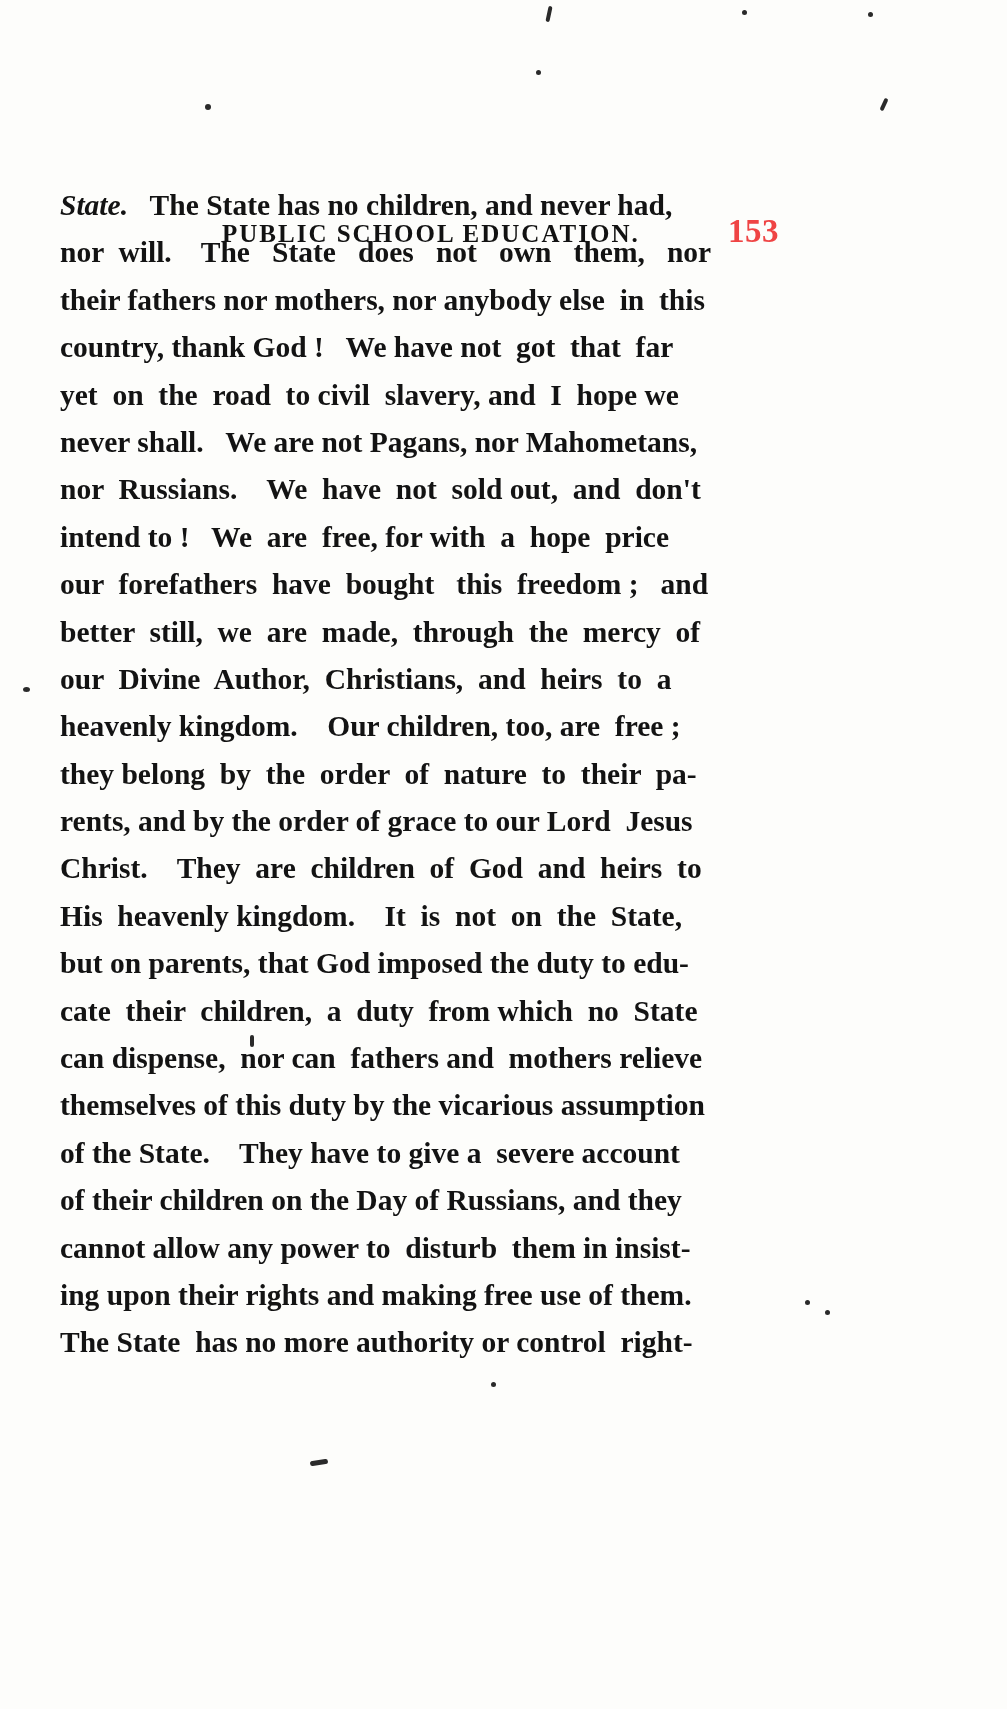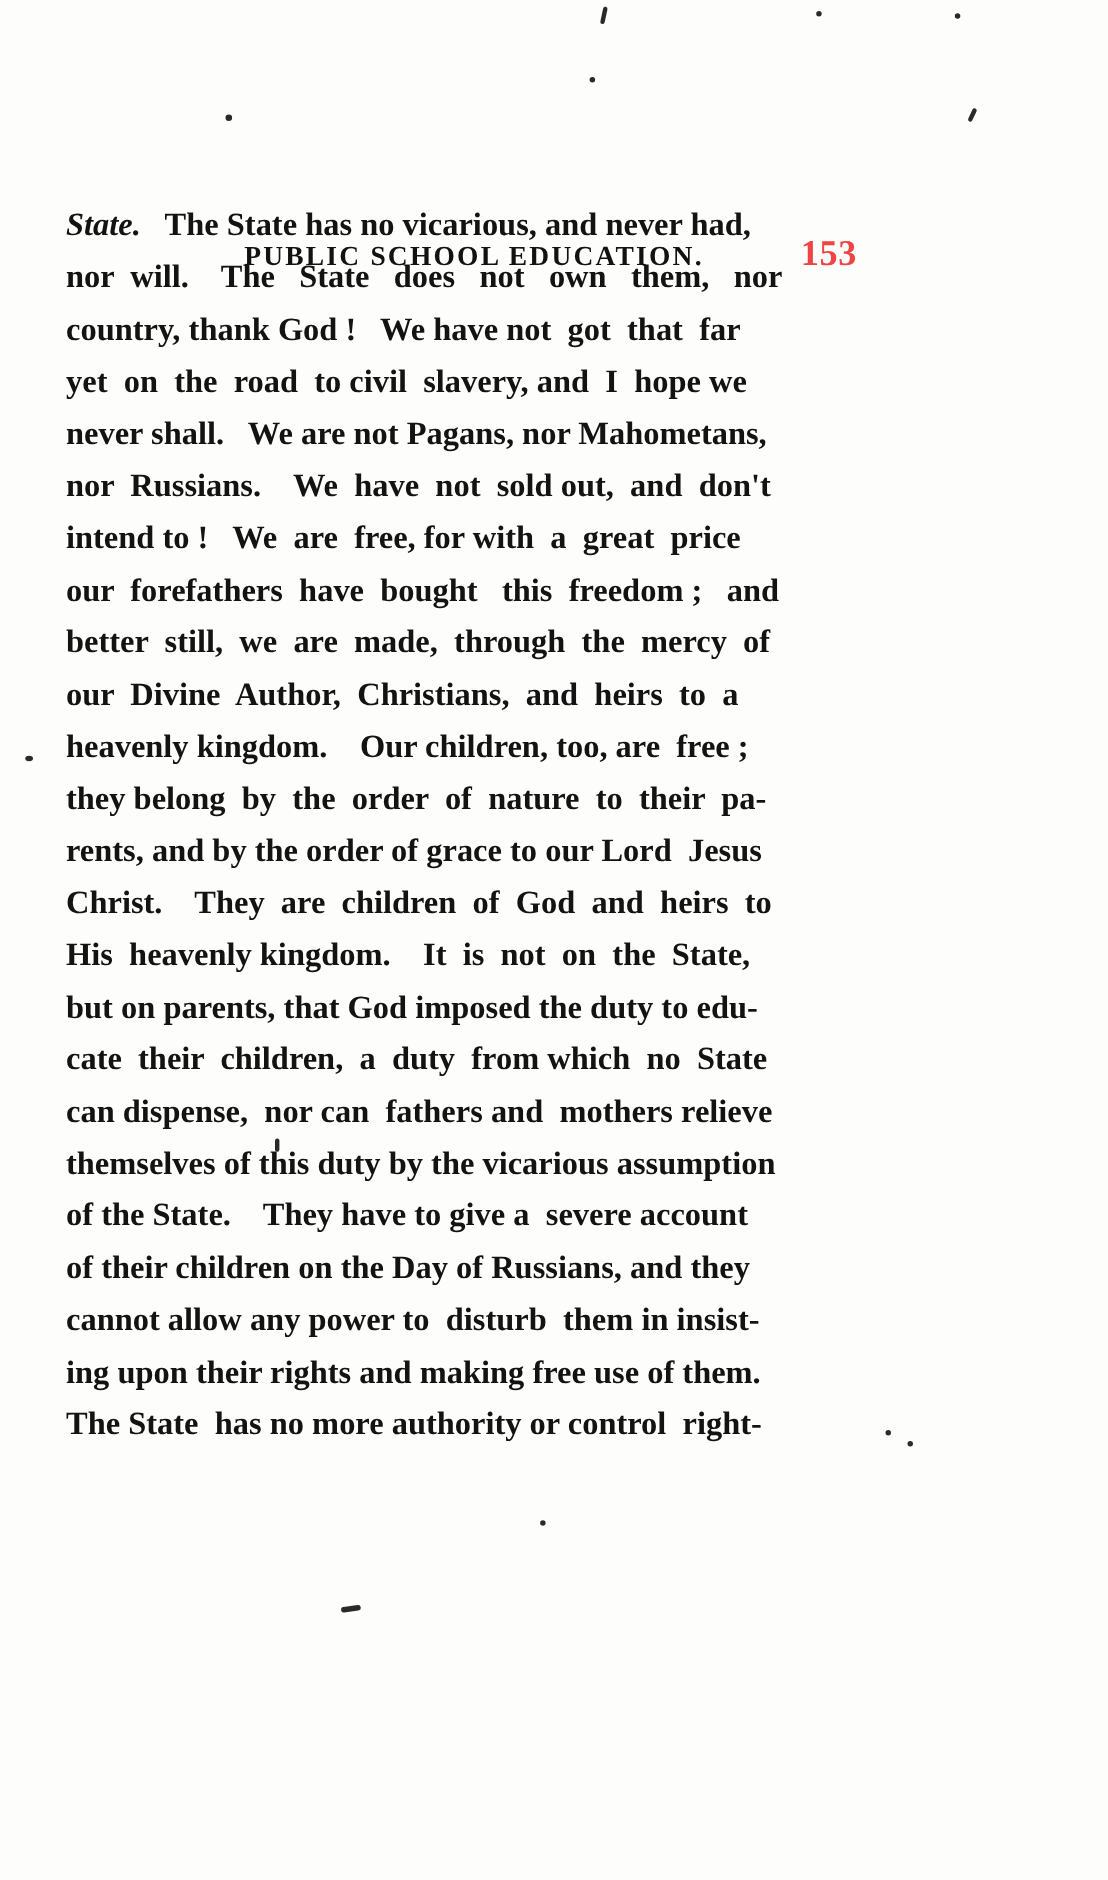--- a/index.html
+++ b/index.html
@@ -108,27 +108,28 @@
   <div class="speck" style="left:805px; top:1300px; width:5px; height:5px;"></div>
   <div class="speck" style="left:825px; top:1310px; width:5px; height:5px;"></div>
   <div class="speck" style="left:310px; top:1460px; width:18px; height:5px; border-radius:3px; transform:rotate(-8deg);"></div>
 
   <div class="header">
     <div class="running-head">PUBLIC SCHOOL EDUCATION.</div>
     <div class="page-number">153</div>
   </div>
 
   <div class="body-text">
-    <span class="line"><i>State.</i><span>   The State has no vicarious, and never had,</span></span>
+    <span class="line"><i>State.</i><span>   The State has no children, and never had,</span></span>
     <span class="line">nor  will.    The   State   does   not   own   them,   nor</span>
+    <span class="line">their fathers nor mothers, nor anybody else  in  this</span>
     <span class="line">country, thank God !   We have not  got  that  far</span>
     <span class="line">yet  on  the  road  to civil  slavery, and  I  hope we</span>
     <span class="line">never shall.   We are not Pagans, nor Mahometans,</span>
     <span class="line">nor  Russians.    We  have  not  sold out,  and  don't</span>
-    <span class="line">intend to !   We  are  free, for with  a  great  price</span>
+    <span class="line">intend to !   We  are  free, for with  a  hope  price</span>
     <span class="line">our  forefathers  have  bought   this  freedom ;   and</span>
     <span class="line">better  still,  we  are  made,  through  the  mercy  of</span>
     <span class="line">our  Divine  Author,  Christians,  and  heirs  to  a</span>
     <span class="line">heavenly kingdom.    Our children, too, are  free ;</span>
     <span class="line">they belong  by  the  order  of  nature  to  their  pa-</span>
     <span class="line">rents, and by the order of grace to our Lord  Jesus</span>
     <span class="line">Christ.    They  are  children  of  God  and  heirs  to</span>
     <span class="line">His  heavenly kingdom.    It  is  not  on  the  State,</span>
     <span class="line">but on parents, that God imposed the duty to edu-</span>
     <span class="line">cate  their  children,  a  duty  from which  no  State</span>

